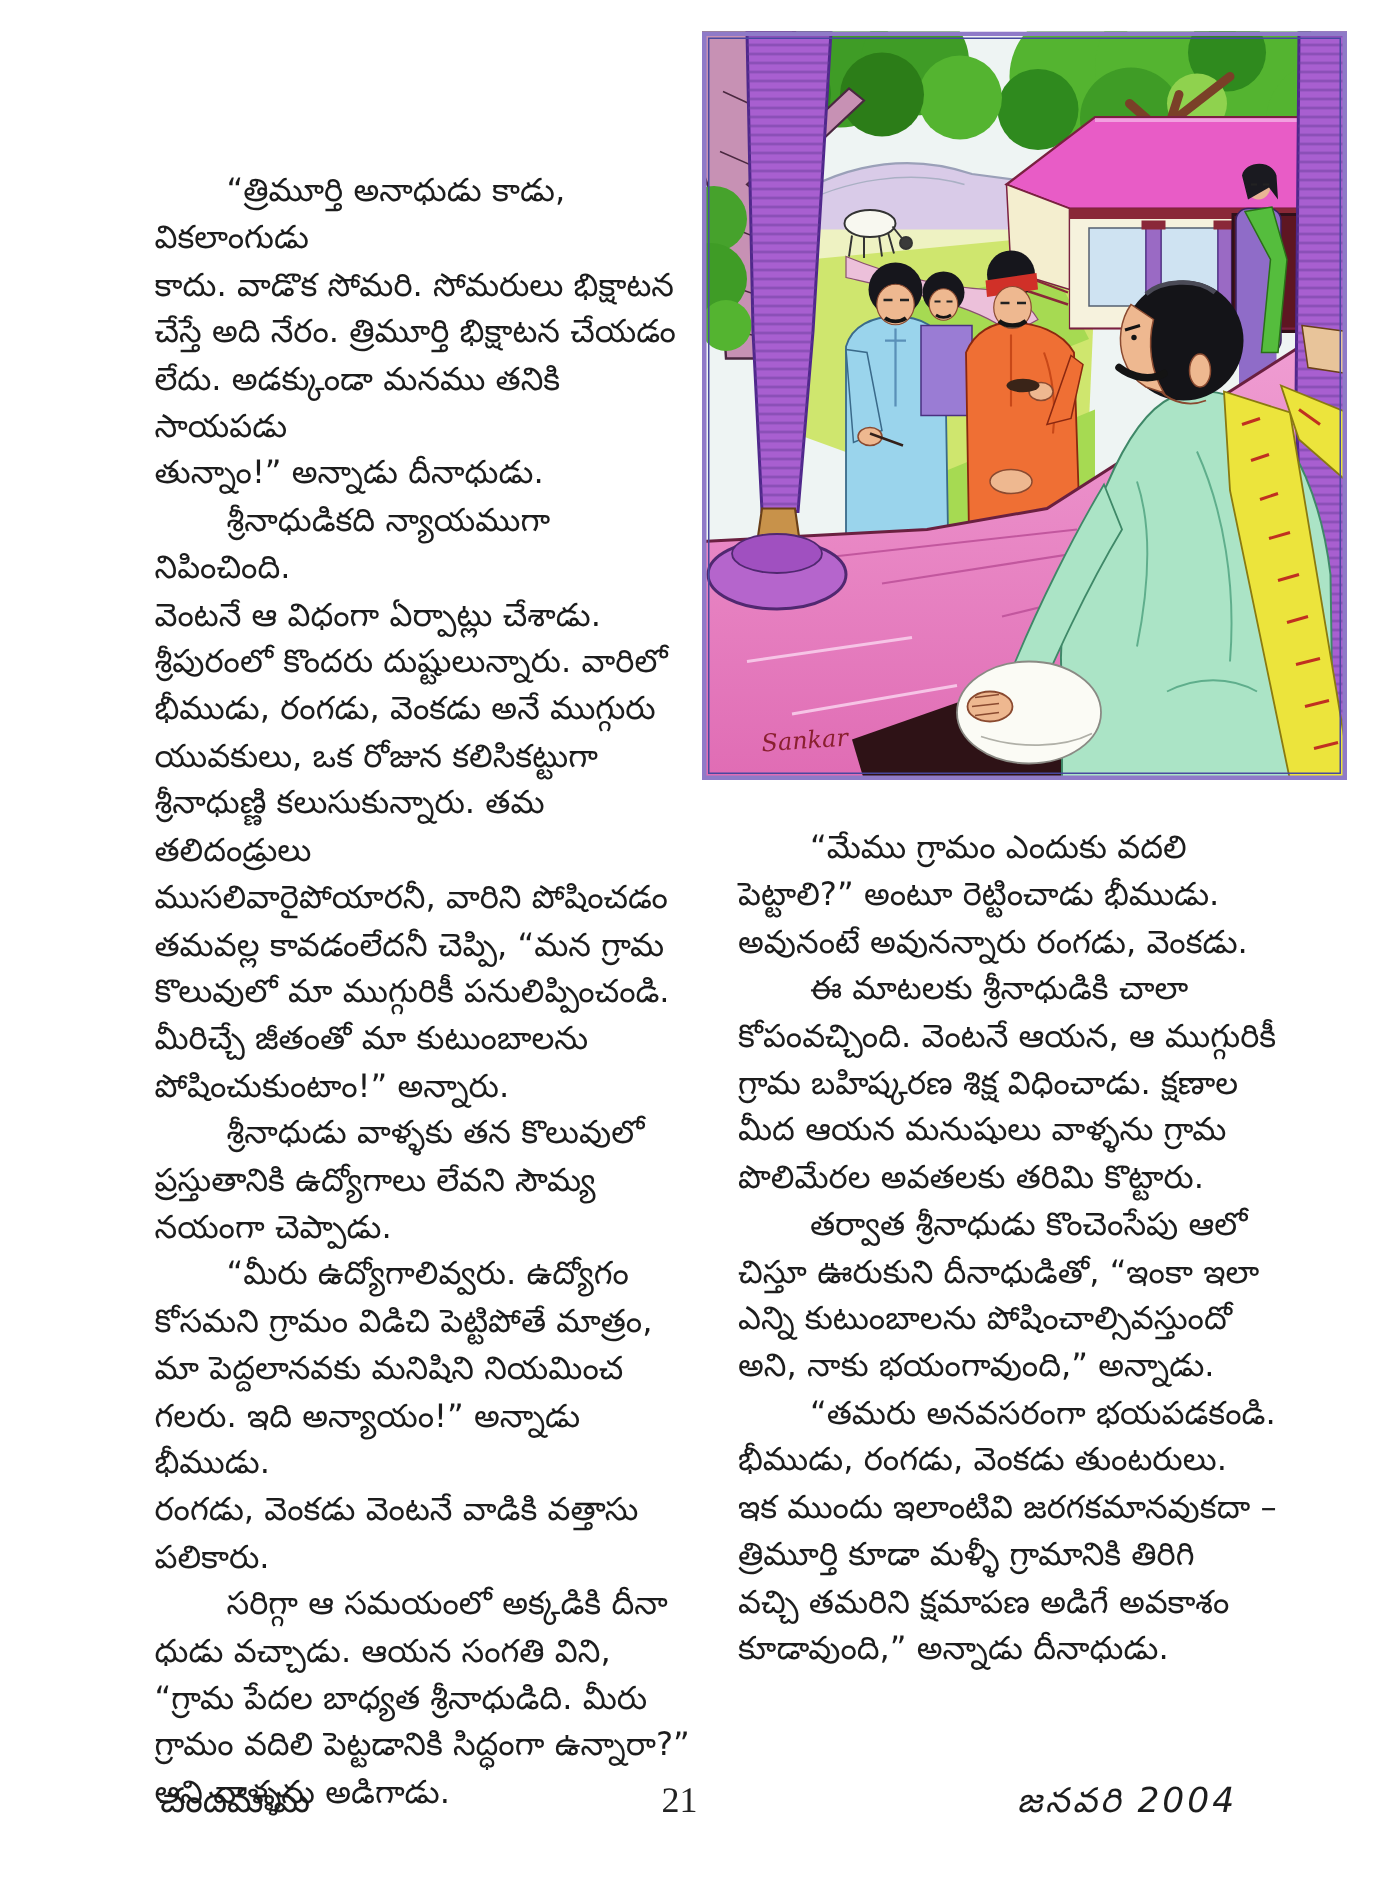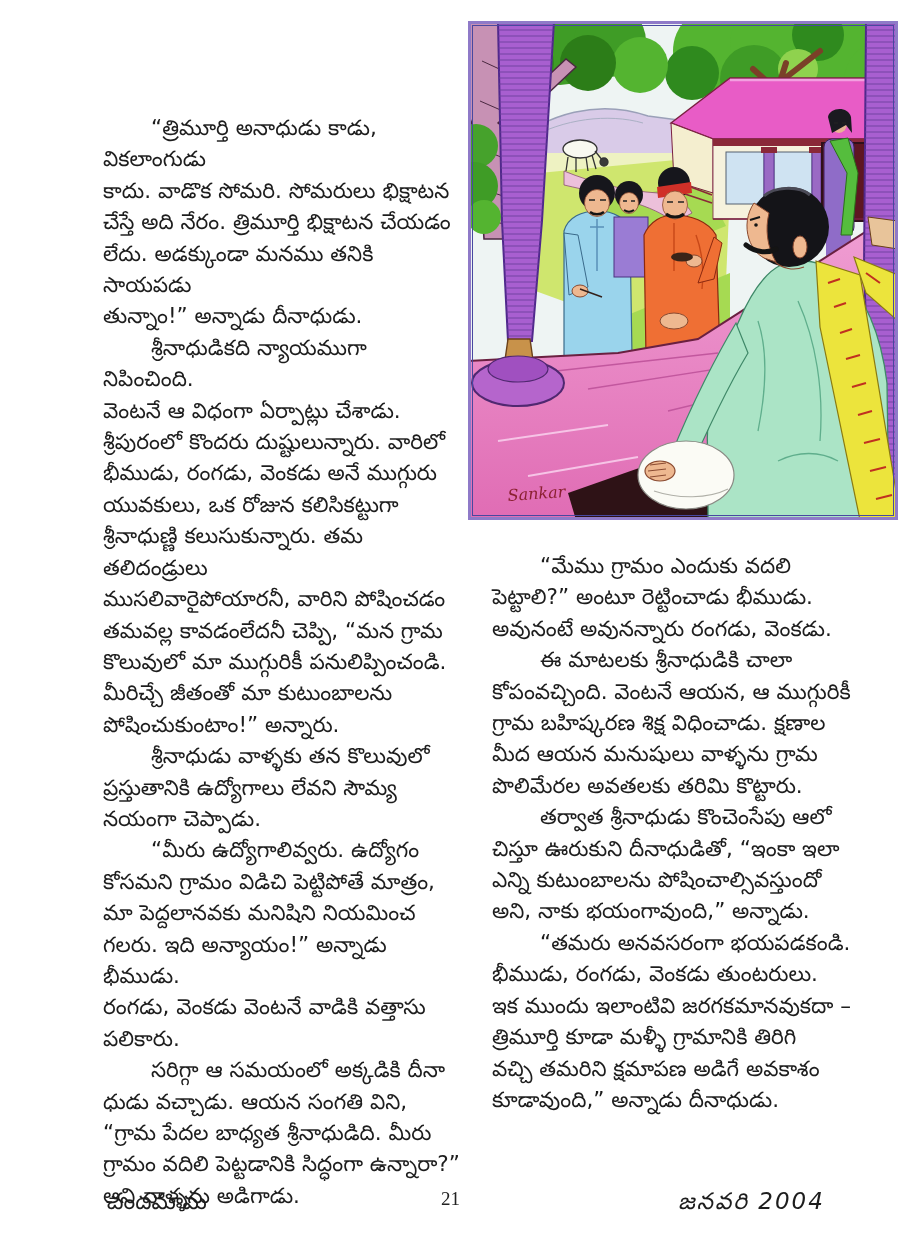--- a/index.html
+++ b/index.html
@@ -9,21 +9,21 @@
   .col{position:absolute;color:#1d1d1d;font-size:21.5px;line-height:31.4px;}
   .col p{margin:0;white-space:pre-line;}
   .col p.ind{text-indent:48px;}
   #leftcol{left:103px;top:112px;width:360px;}
   #rightcol{left:492px;top:550px;width:392px;}
   .illu{position:absolute;left:468px;top:21px;width:430px;height:499px;}
   .pgfooter{position:absolute;top:1188px;left:0;width:919px;height:40px;
             color:#1d1d1d;font-size:23px;}
   .pgfooter span{position:absolute;top:0;}
   .f-mag{left:106px;}
-  .f-page{left:441px;font-family:"Liberation Serif",serif;font-size:19px;color:#222;}
+  .f-page{left:441px;font-family:"Liberation Serif",serif;font-size:24px;color:#222;}
   .f-issue{left:678px;letter-spacing:2px;font-style:italic;}
 </style>
 </head>
 <body>
 
 <div class="page">
 
   <div class="illu">
   <svg viewBox="0 0 430 499" width="430" height="499">
     <defs>

